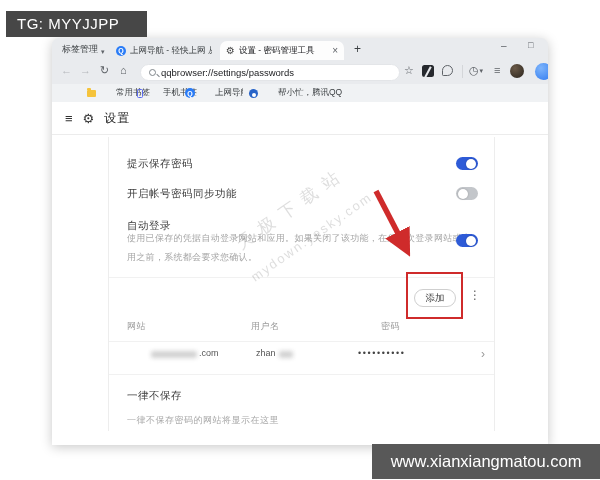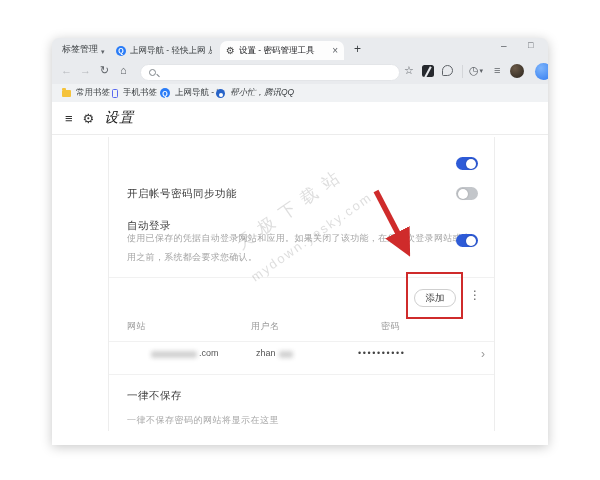--- a/index.html
+++ b/index.html
@@ -50,35 +50,35 @@
   .chat-ic { position:absolute; left:390px; top:5px; width:11px; height:11px; border:1.4px solid #5f6368; border-radius:50% 50% 50% 12%; }
   .tb-div { position:absolute; left:410px; top:5px; width:1px; height:13px; background:#d4d6d9; }
   .hist-wrap { position:absolute; left:417px; top:4px; display:flex; align-items:center; gap:1px; }
   .avatar { position:absolute; left:458px; top:4px; width:14px; height:14px; border-radius:50%;
     background:radial-gradient(circle at 35% 30%, #6b5a48, #2a241d); }
   .assist { position:absolute; left:483px; top:3px; width:17px; height:17px; border-radius:50%;
     background:radial-gradient(circle at 35% 30%, #7db4fb, #2f7af0); }
 
   
   .bkbar { position:absolute; left:0; top:46px; width:100%; height:18px; background:#f0f2f4; }
-  .bk { position:absolute; top:2px; height:14px; display:flex; align-items:center; gap:5px; font-size:8.5px; color:#3c4043; white-space:nowrap; }
-  .bk1 { left:10px; } .bk2 { left:60px;font-family:Liberation Serif, serif; } .bk3 { left:108px; width:58px; overflow:hidden; } .bk4 { left:164px;font-style:italic; }
+  .bk { position:absolute; top:2px; height:14px; display:flex; align-items:center; gap:20px; font-size:8.5px; color:#3c4043; white-space:nowrap;margin-left:25px; }
+  .bk1 { left:10px; } .bk2 { left:60px;font-family:Liberation Serif, serif; } .bk3 { left:108px; width:58px; overflow:hidden; } .bk4 { left:172px; }
   .ic-folder { width:9px; height:7px; background:#f5c33b; border-radius:1px; position:relative; flex:none; }
   .ic-folder::before { content:""; position:absolute; left:0; top:-2px; width:4px; height:2px; background:#f5c33b; border-radius:1px 1px 0 0; }
   .ic-phone { width:6px; height:9px; border:1.2px solid #5a6af0; border-radius:1.5px; flex:none; }
   .ic-penguin { width:9px; height:9px; border-radius:50%; background:#2864c8; position:relative; flex:none; }
   .ic-penguin::after { content:""; position:absolute; left:2.5px; top:4px; width:4px; height:4px; background:#fff; border-radius:50%; }
 
   
   .page { position:absolute; left:0; top:64px; width:100%; height:343px; background:#fff; }
   .page-header { position:absolute; left:0; top:0; width:100%; height:33px; border-bottom:1px solid #ececec;
     display:flex; align-items:center; gap:10px; padding-left:13px; }
   .ph-ham { font-size:13px; color:#333; }
   .ph-gear { font-size:13px; color:#333; }
-  .ph-title { font-size:14px; color:#222; letter-spacing:1px;font-style:italic; }
+  .ph-title { font-size:12px; color:#222; letter-spacing:1px; }
 
   .card { position:absolute; left:56px; top:35px; width:387px; height:294px; background:#fff;
     border-left:1px solid #ededed; border-right:1px solid #ededed; }
   .lbl { position:absolute; left:18px; font-size:10.5px; color:#404040; line-height:24px; letter-spacing:.5px; }
   .toggle { position:absolute; right:16px; width:22px; height:13px; border-radius:7px; background:#c3c6ca; }
   .toggle::after { content:""; position:absolute; top:1.5px; left:2px; width:10px; height:10px; border-radius:50%; background:#fff;
     box-shadow:0 0 2px rgba(0,0,0,.25); }
   .toggle.on { background:#2e5bd7; }
   .toggle.on::after { left:auto; right:2px; }
   .desc { position:absolute; left:18px; top:92px; width:348px; font-size:9px; color:#a6a6a6; line-height:19px; letter-spacing:.3px; }
@@ -101,20 +101,21 @@
 
   
   .anno-arrow { position:absolute; left:362px; top:186px; z-index:20; }
   .anno-box { position:absolute; left:406px; top:272px; width:57px; height:47px; border:2.5px solid #cf2b2b; z-index:20; }
 </style>
 </head>
 <body>
 
 <div class="stage">
 
+  <div class="top-badge">TG: MYYJJPP</div>
 
   <div class="window">
 
     <div class="tabstrip">
       <div class="tab-manager">
         <span>标签管理</span>
         <span class="caret">▾</span>
       </div>
       <div class="tab tab-1">
         <span class="q-logo">Q</span>
@@ -130,20 +131,21 @@
       <div class="win-btn win-max">□</div>
     </div>
 
     <div class="toolbar">
       <span class="nav-ic nav-disabled" style="left:9px">←</span>
       <span class="nav-ic nav-disabled" style="left:28px">→</span>
       <span class="nav-ic" style="left:48px">↻</span>
       <span class="nav-ic" style="left:68px">⌂</span>
       <div class="url-pill">
         <span class="mag"></span>
+        <span class="url-text">qqbrowser://settings/passwords</span>
       </div>
       <span class="tb-ic" style="left:352px">☆</span>
       <span class="ext-ic"></span>
       <span class="chat-ic"></span>
       <span class="tb-div"></span>
       <span class="hist-wrap">
         <span class="tb-ic" style="position:static">◷</span>
         <span class="caret">▾</span>
       </span>
       <span class="tb-ic" style="left:442px">≡</span>
@@ -172,20 +174,21 @@
 
     <div class="page">
       <div class="page-header">
         <span class="ph-ham">≡</span>
         <span class="ph-gear">⚙</span>
         <span class="ph-title">设置</span>
       </div>
 
       <div class="card">
 
+        <span class="lbl" style="top:14px">提示保存密码</span>
         <span class="toggle on" style="top:20px"></span>
 
         <span class="lbl" style="top:44px">开启帐号密码同步功能</span>
         <span class="toggle" style="top:50px"></span>
 
         <span class="lbl" style="top:76px">自动登录</span>
         <div class="desc">使用已保存的凭据自动登录网站和应用。如果关闭了该功能，在您每次登录网站或应用之前，系统都会要求您确认。</div>
         <span class="toggle on" style="top:97px"></span>
 
         <div class="divider" style="top:140px"></div>
@@ -222,13 +225,14 @@
   <svg class="anno-arrow" width="70" height="82" viewBox="0 0 70 82">
     <defs>
       <marker id="ah" markerWidth="5" markerHeight="5" refX="2.2" refY="2.5" orient="auto">
         <polygon points="0,0 5,2.5 0,5" fill="#cf2b2b"></polygon>
       </marker>
     </defs>
     <line x1="14" y1="5" x2="41" y2="57" stroke="#cf2b2b" stroke-width="5.5" marker-end="url(#ah)"></line>
   </svg>
   <div class="anno-box"></div>
 
+  <div class="bottom-badge">www.xianxiangmatou.com</div>
 </div>
 
 </body></html>

